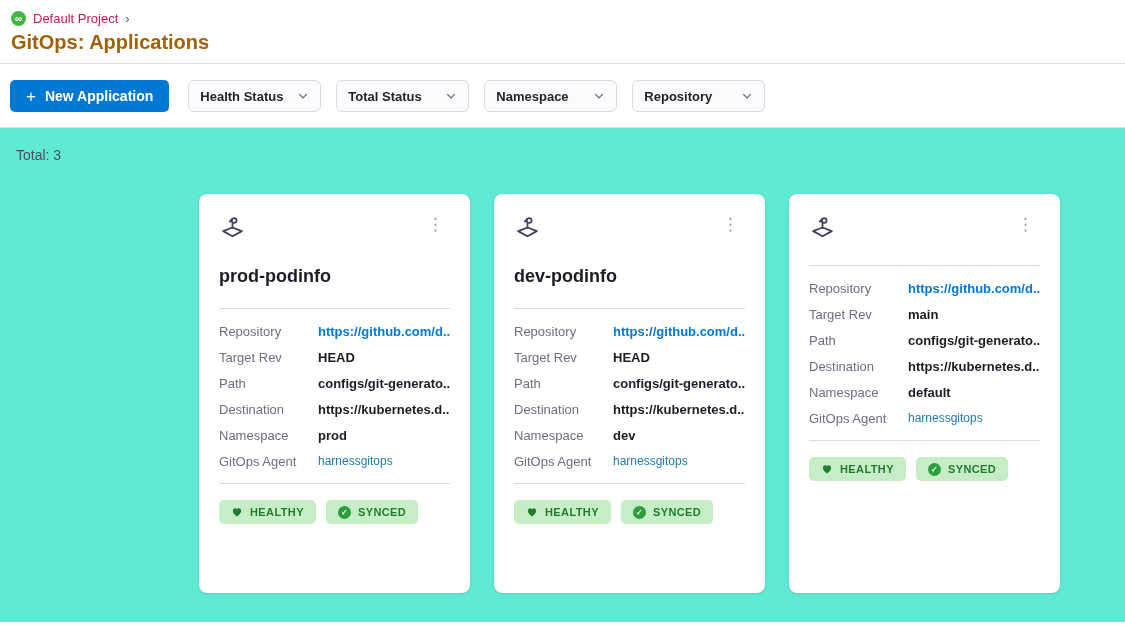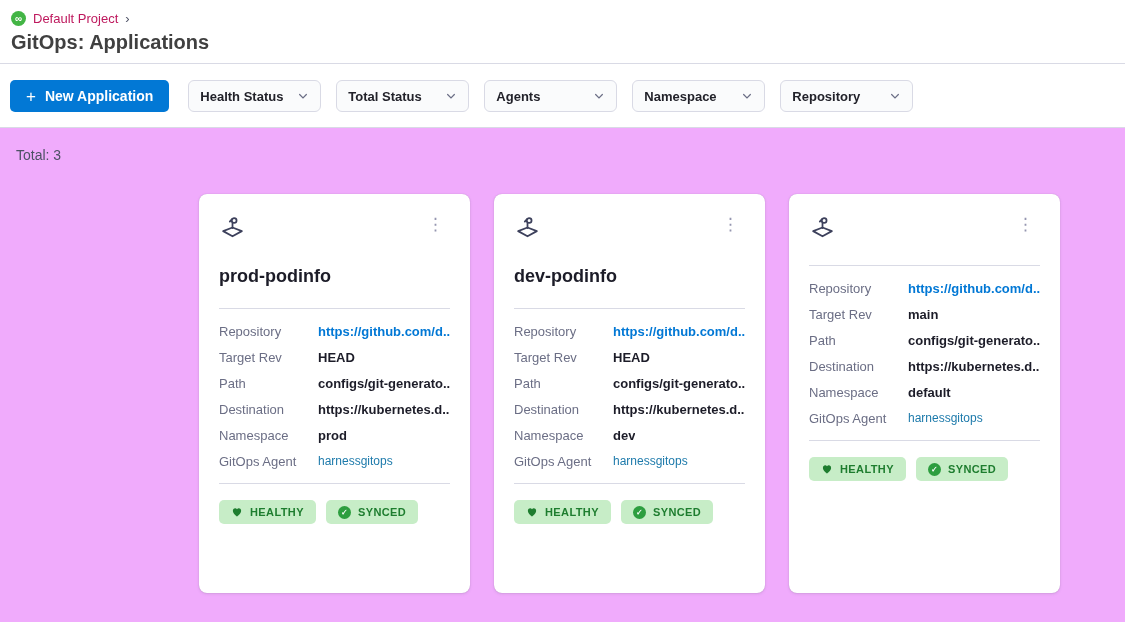--- a/index.html
+++ b/index.html
@@ -11,39 +11,39 @@
   
   .top-header { padding:8px 11px 9px 11px; background:#fff; }
   .breadcrumb { display:flex; align-items:center; gap:7px; font-size:13px; height:20px; }
   .project-icon {
     width:15px; height:15px; border-radius:50%;
     background:#43b545; color:#fff; font-size:10px; line-height:15px;
     display:flex; align-items:center; justify-content:center; font-weight:bold;
   }
   .breadcrumb-link { color:#be185d; cursor:pointer; }
   .breadcrumb-chevron { color:#4d5165; font-size:13px; }
-  .page-title { margin-top:3px; font-size:20px; font-weight:bold; color:#404040; padding-left:0; }
+  .page-title { margin-top:3px; font-size:20px; font-weight:bold; color:#a16207; padding-left:0; }
   .divider-h { height:1px; background:#d9dae5; }
   
   .toolbar { display:flex; align-items:center; padding:16px 10px 15px 10px; background:#fff; }
   .new-app-btn {
     height:32px; background:#0278d5; color:#fff; border:none; border-radius:5px;
     font-family:inherit; font-size:14px; font-weight:bold; padding:0 16px;
     display:flex; align-items:center; gap:9px; cursor:pointer; margin-right:19px;
   }
   .new-app-btn .plus { font-size:17px; font-weight:normal; line-height:1; }
   .filter {
     width:133px; height:32px; margin-right:15px;
     background:#fafbfc; border:1px solid #d9dae5; border-radius:6px;
     display:flex; align-items:center; justify-content:space-between;
     padding:0 11px; font-size:13px; font-weight:600; color:#22222a; cursor:pointer;
   }
   .chev { display:block; }
   
-  .content { background:#f0abfc; height:494px; }
+  .content { background:#5eead4; height:494px; }
   .total-label { padding:19px 0 0 16px; font-size:14px; color:#4d5165; }
   .cards { display:flex; gap:24px; margin:31px 0 0 199px; }
   .card {
     width:271px; height:399px; background:#fff; border-radius:8px; padding:20px;
     box-shadow:0 0 1px rgba(40,41,61,0.25), 0 1px 3px rgba(96,97,112,0.18);
     cursor:pointer;
   }
   .card-head { display:flex; justify-content:space-between; align-items:flex-start; height:30px; }
   .dots-menu { color:#9596b0; font-size:17px; line-height:1; letter-spacing:0; padding:2px 6px; cursor:pointer; }
   .card-name { margin-top:22px; font-size:18px; font-weight:bold; color:#1c1c28; }
@@ -91,26 +91,20 @@
         <path d="M3.5 6l4.5 4.5L12.5 6" fill="none" stroke="#6b6e85" stroke-width="1.6" stroke-linecap="round"></path>
       </svg>
   </div>
   <div class="filter">
     <span>Total Status</span>
     <svg class="chev" width="12" height="12" viewBox="0 0 16 16">
         <path d="M3.5 6l4.5 4.5L12.5 6" fill="none" stroke="#6b6e85" stroke-width="1.6" stroke-linecap="round"></path>
       </svg>
   </div>
   <div class="filter">
-    <span>Agents</span>
-    <svg class="chev" width="12" height="12" viewBox="0 0 16 16">
-        <path d="M3.5 6l4.5 4.5L12.5 6" fill="none" stroke="#6b6e85" stroke-width="1.6" stroke-linecap="round"></path>
-      </svg>
-  </div>
-  <div class="filter">
     <span>Namespace</span>
     <svg class="chev" width="12" height="12" viewBox="0 0 16 16">
         <path d="M3.5 6l4.5 4.5L12.5 6" fill="none" stroke="#6b6e85" stroke-width="1.6" stroke-linecap="round"></path>
       </svg>
   </div>
   <div class="filter">
     <span>Repository</span>
     <svg class="chev" width="12" height="12" viewBox="0 0 16 16">
         <path d="M3.5 6l4.5 4.5L12.5 6" fill="none" stroke="#6b6e85" stroke-width="1.6" stroke-linecap="round"></path>
       </svg>

